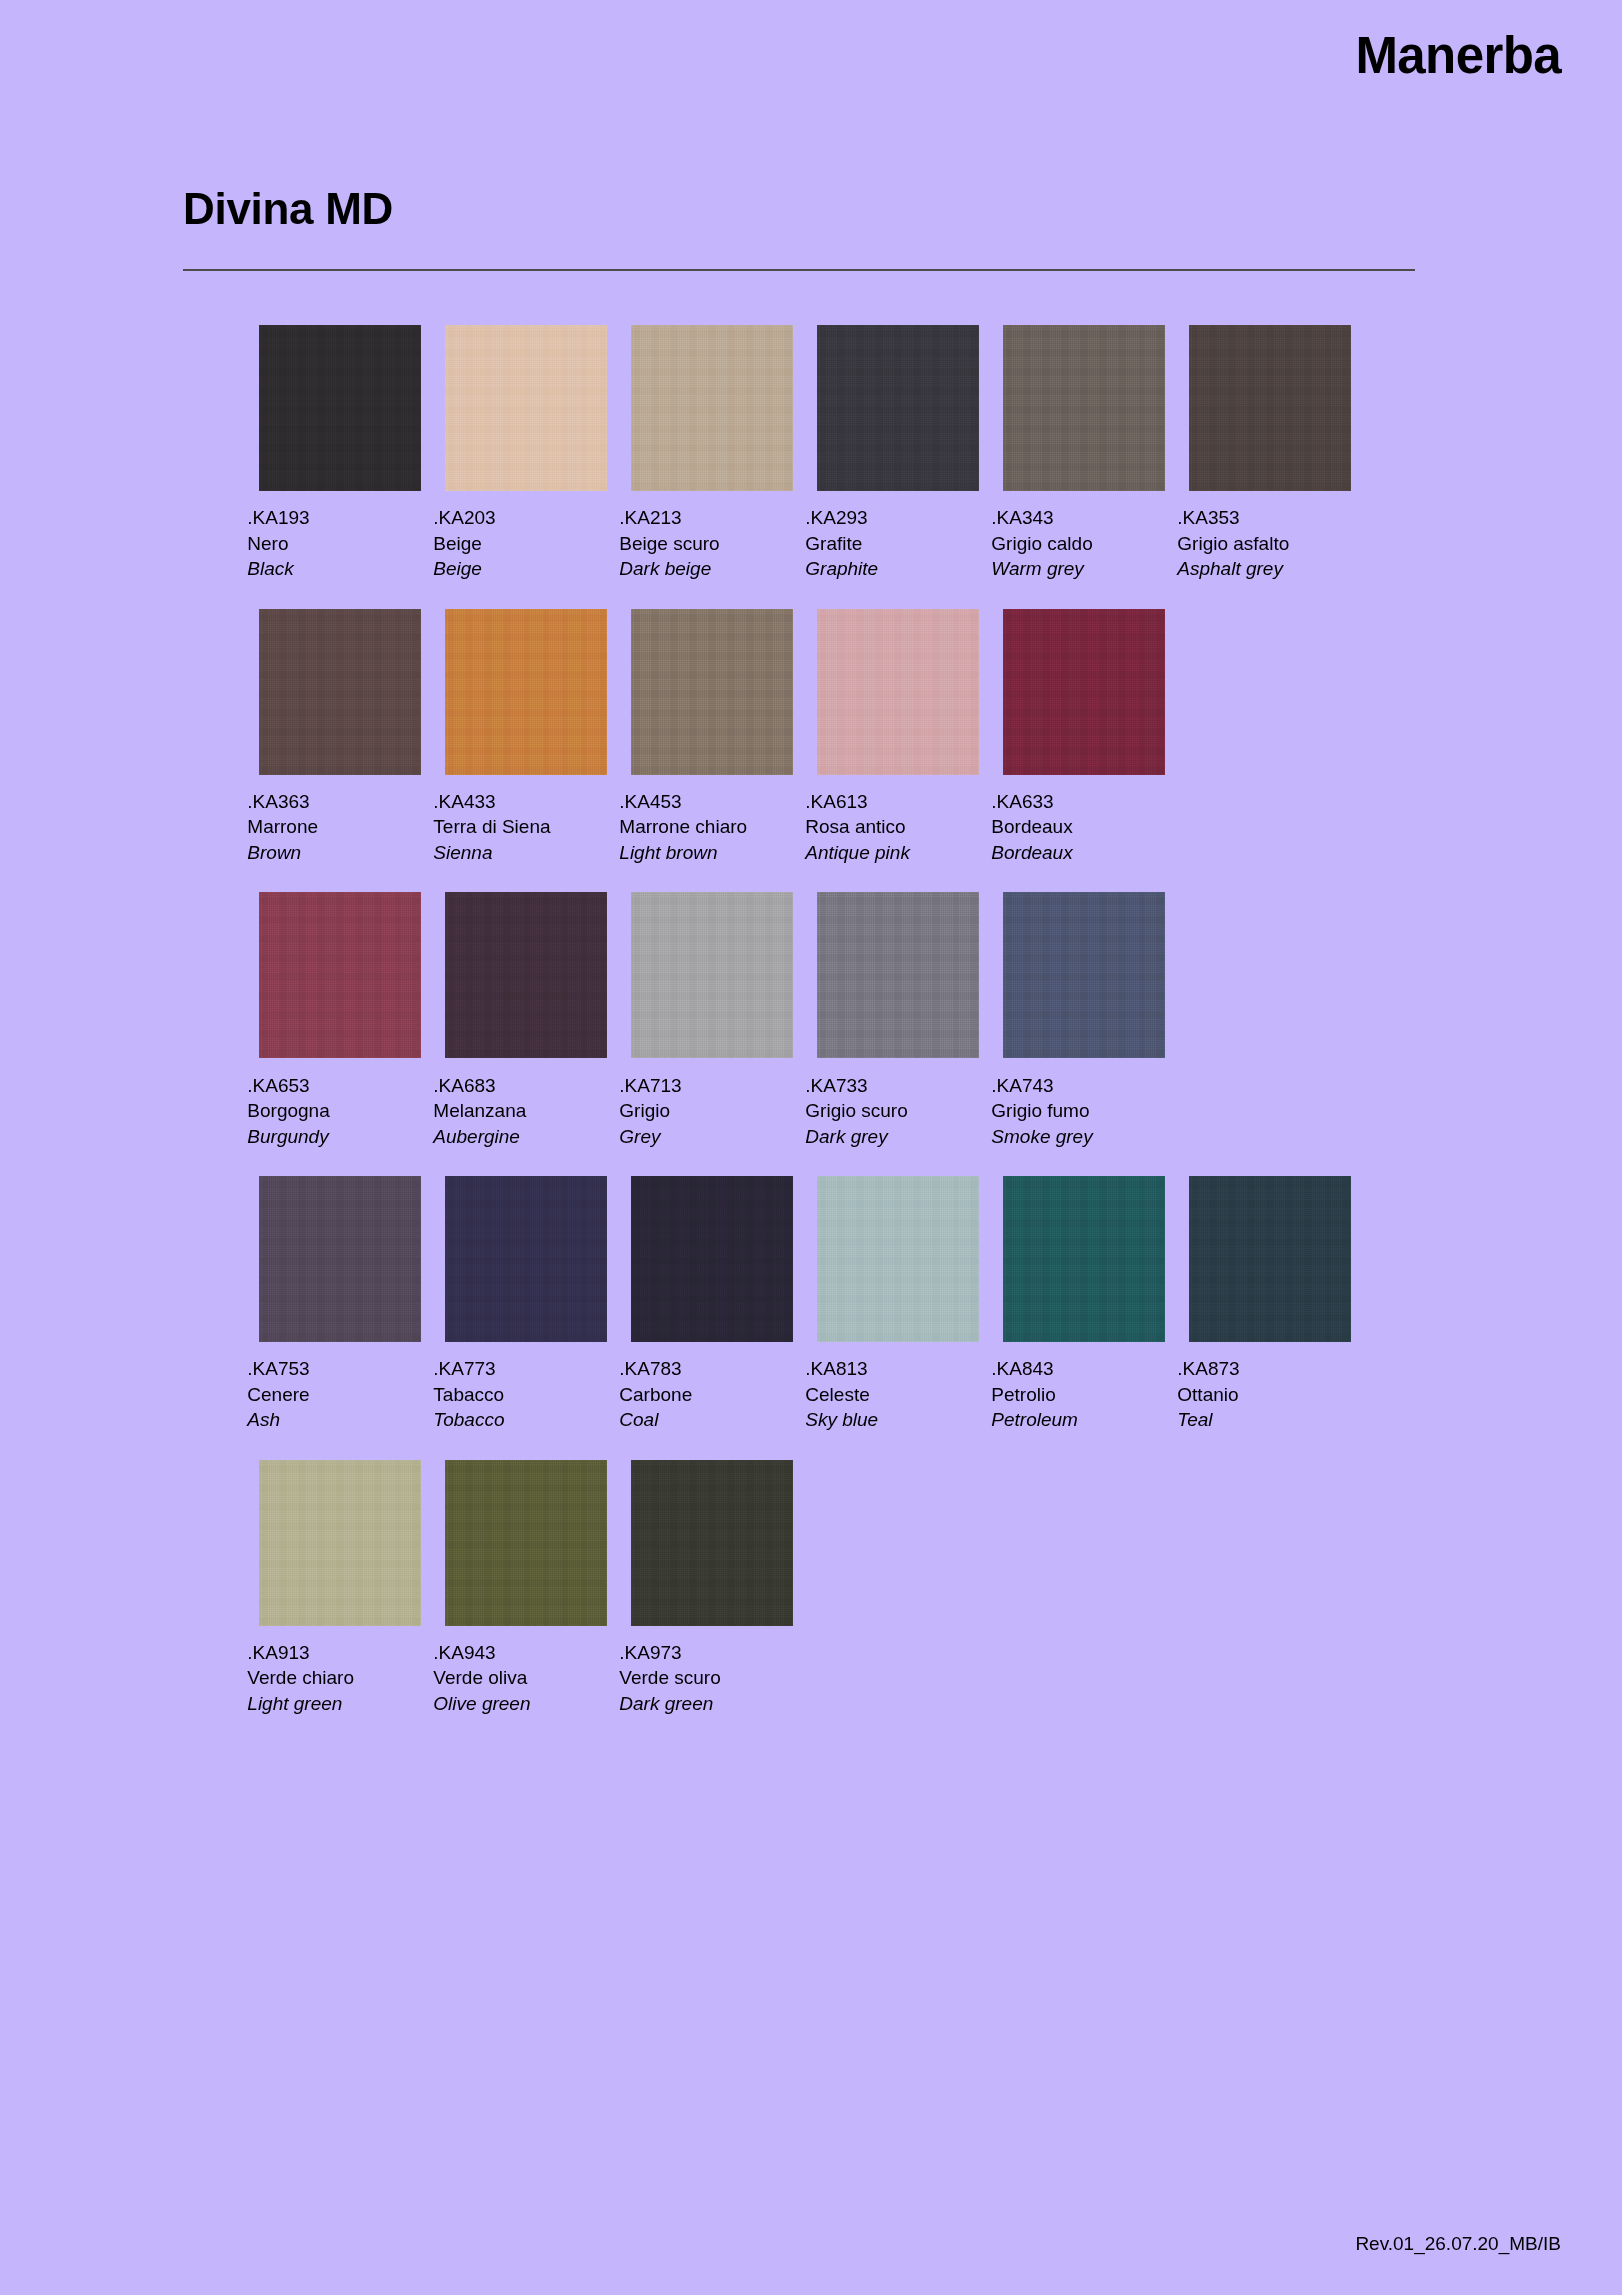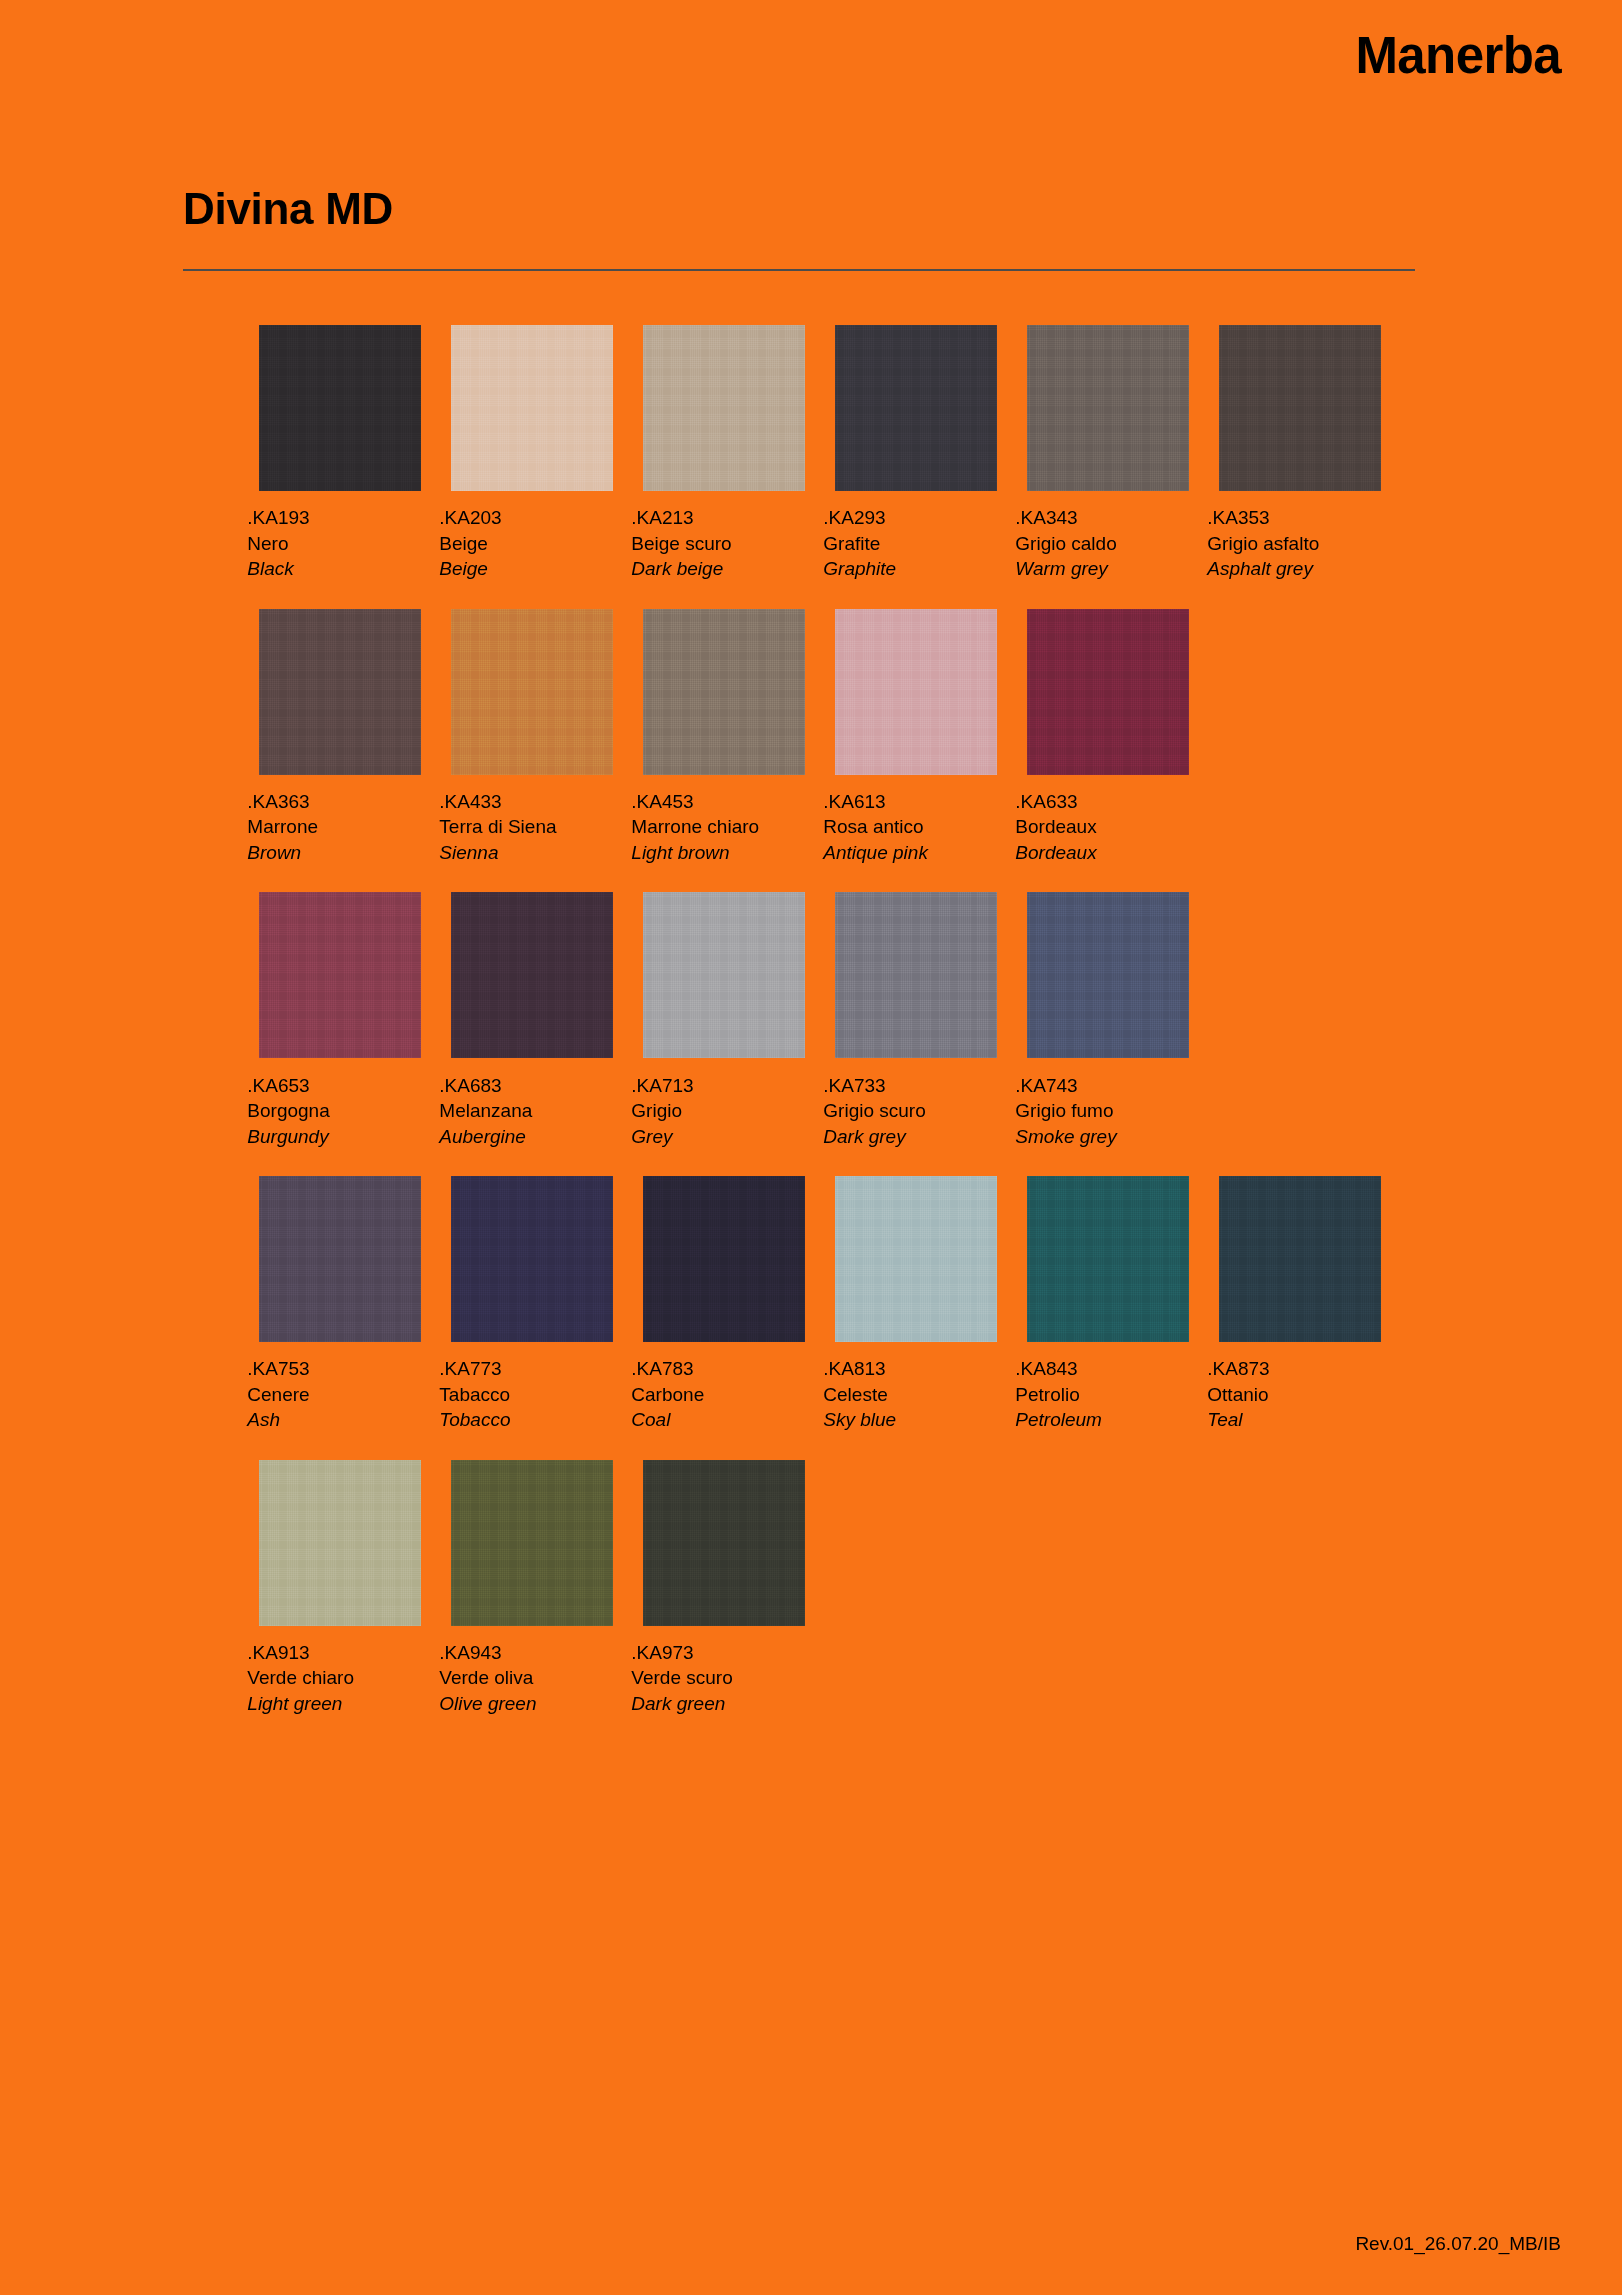--- a/index.html
+++ b/index.html
@@ -10,21 +10,21 @@
   }
   body {
     font-family: "Liberation Sans", sans-serif;
     color: #000000;
     -webkit-font-smoothing: antialiased;
   }
   .page {
     position: relative;
     width: 1623px;
     height: 2295px;
-    background: #f97316;
+    background: #c4b5fd;
     overflow: hidden;
     box-sizing: border-box;
   }
 
   
   .brand {
     position: absolute;
     top: 30px;
     right: 62px;
     font-size: 51px;
@@ -56,21 +56,21 @@
 
   
   .grid {
     position: absolute;
     left: 259px;
     top: 325px;
     width: 1170px;
   }
   .row {
     display: flex;
-    gap: 30px;
+    gap: 24px;
     margin-bottom: 27px;
   }
   .cell {
     width: 162px;
     flex: 0 0 162px;
   }
   .chip {
     width: 162px;
     height: 166px;
     display: block;

